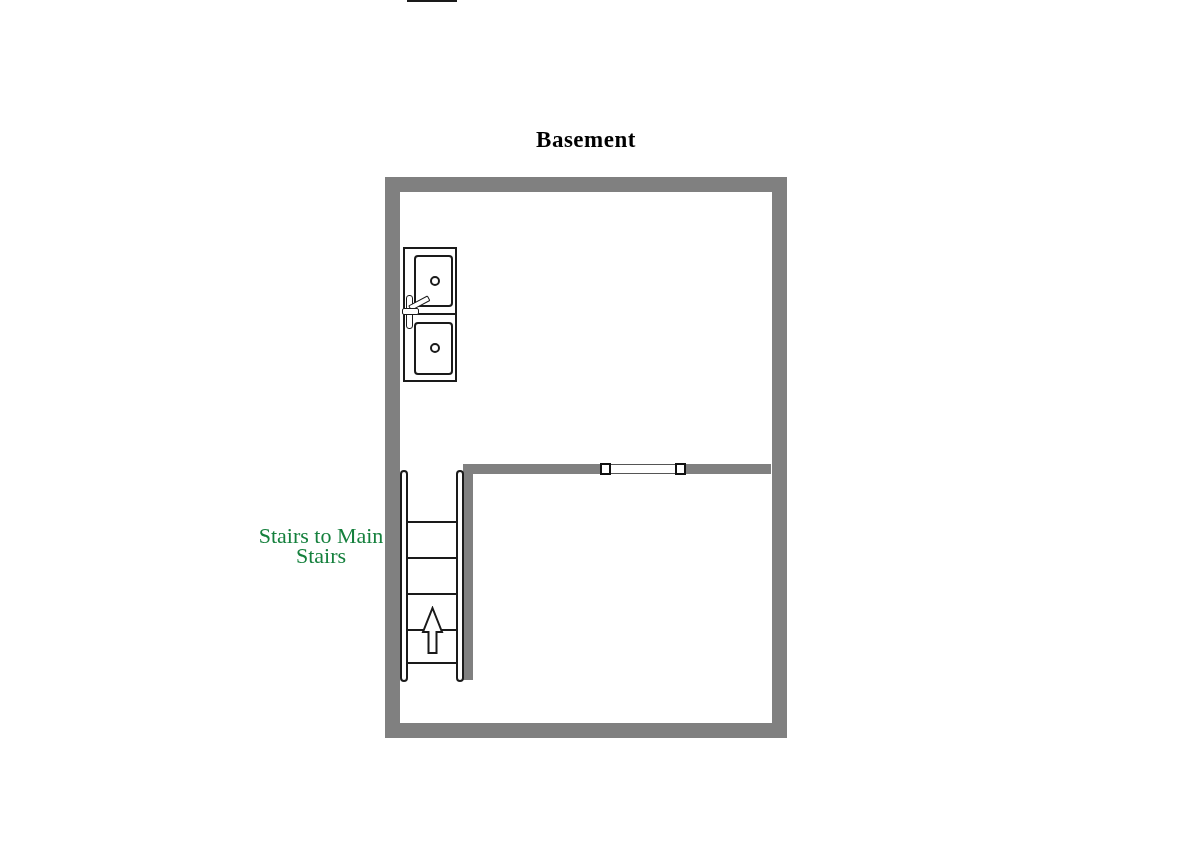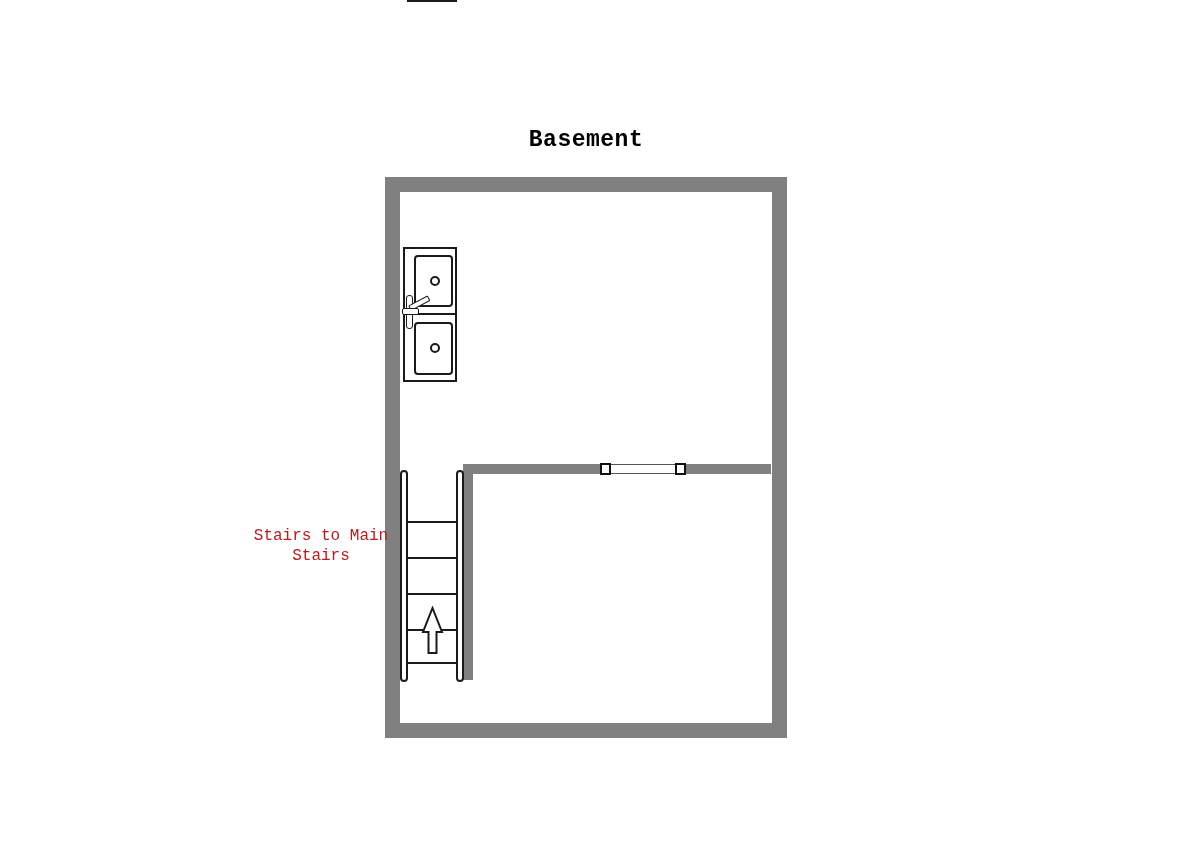--- a/index.html
+++ b/index.html
@@ -4,21 +4,21 @@
 <style>
   :root{
     --wall:#808080;
     --outline:#1a1a1a;
     --jamb:#111111;
     --fill:#ffffff;
   }
   html,body{margin:0;padding:0;background:#fff;}
   .canvas{
     position:relative;width:1200px;height:849px;background:var(--fill);
-    font-family:Liberation Mono, monospace;overflow:hidden;
+    font-family:Liberation Serif, serif;overflow:hidden;
   }
   .abs{position:absolute;box-sizing:border-box;}
 
   .plan-title{
     left:385px;top:127px;width:402px;text-align:center;
     font-size:23px;font-weight:bold;color:#000;letter-spacing:0.5px;
   }
 
   
   .outer-wall{
@@ -84,21 +84,21 @@
   }
   .faucet-lever{
     left:411px;top:305px;width:22px;height:6px;background:var(--fill);
     border:1.5px solid var(--outline);border-radius:1px;
     transform:rotate(-28deg);transform-origin:0 100%;z-index:4;
   }
 
   
   .stairs-label{
     left:251px;top:526px;width:140px;text-align:center;
-    font-size:16px;color:#b91c1c;line-height:20px;
+    font-size:22px;color:#15803d;line-height:20px;
   }
 </style>
 </head>
 <body>
 
 <div class="canvas">
 
   <div class="abs plan-title">Basement</div>
 
   <div class="abs outer-wall"></div>

